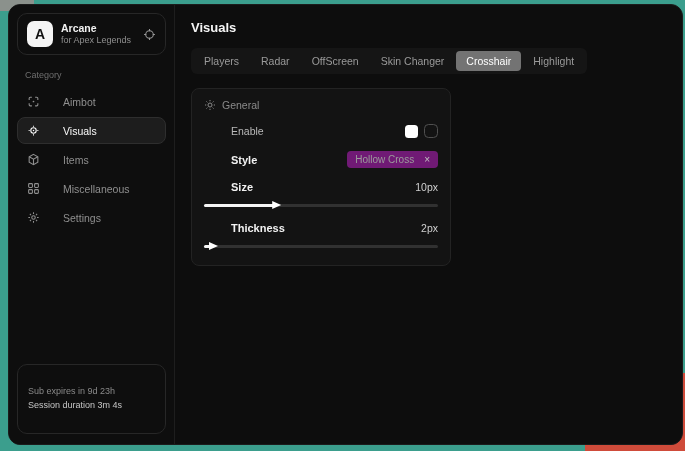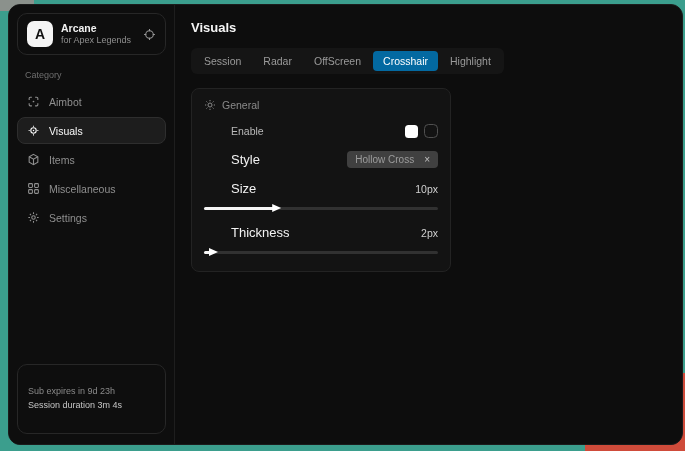--- a/index.html
+++ b/index.html
@@ -34,21 +34,21 @@
     color:#111; font-weight:bold; font-size:14px;
   }
   .logo-text { flex:1; line-height:1.25; }
   .logo-title { font-size:10.5px; font-weight:bold; color:#f2f2f2; }
   .logo-sub { font-size:9px; color:#8f8f8f; }
   .logo-cross { color:#9a9a9a; display:flex; }
 
   .cat-label { font-size:9px; color:#6e6e6e; margin:15px 0 8px 8px; }
 
   .nav-item {
-    display:flex; align-items:center; gap:9px;
+    display:flex; align-items:center; gap:23px;
     height:27px; padding:0 8px; margin-bottom:2px;
     color:#8f8f8f; font-size:10.5px; border:1px solid transparent;
     border-radius:8px; cursor:pointer;
   }
   .nav-item.selected { background:#1d1d1d; border-color:#2e2e2e; color:#fafafa; }
   .nav-item .ico { display:flex; width:14px; justify-content:center; }
   .nav-item svg { display:block; }
 
   .sidebar-spacer { flex:1; }
 
@@ -64,41 +64,41 @@
   .page-title { font-size:13px; font-weight:bold; color:#f5f5f5; }
 
   .tabbar {
     margin-top:13px; display:inline-flex; align-items:center;
     background:#151515; border-radius:6px; padding:3px; gap:2px;
   }
   .tab {
     font-size:10.5px; color:#9a9a9a; padding:4px 10px; border-radius:4px;
     cursor:pointer; white-space:nowrap;
   }
-  .tab.selected { background:#0369a1; color:#ffffff; }
+  .tab.selected { background:#737373; color:#ffffff; }
 
   .panel {
     margin-top:14px; width:260px;
     background:#131313; border:1px solid #232323; border-radius:8px;
     padding:10px 12px 15px;
   }
   .panel-header { display:flex; align-items:center; gap:6px; color:#8a8a8a; font-size:10.5px; }
   .panel-header svg { display:block; }
 
   .row { display:flex; align-items:center; justify-content:space-between; margin-top:13px;margin-left:27px; }
   .lbl-dim { font-size:10.5px; color:#b9b9b9; }
-  .lbl-strong { font-size:13px; font-weight:normal; color:#f2f2f2; }
+  .lbl-strong { font-size:11px; font-weight:bold; color:#f2f2f2; }
   .val { font-size:10.5px; color:#d0d0d0; }
 
   .enable-controls { display:flex; align-items:center; gap:6px; }
   .swatch { width:13px; height:13px; background:#ffffff; border-radius:3.5px; cursor:pointer; }
   .checkbox { width:14px; height:14px; border:1.5px solid #505050; border-radius:4.5px; background:transparent; cursor:pointer; }
 
   .chip {
-    display:flex; align-items:center; background:#404040; border-radius:4px;
+    display:flex; align-items:center; background:#701a75; border-radius:4px;
     padding:3px 8px; gap:10px; cursor:pointer;
   }
   .chip-label { font-size:10px; color:#9c9c9c; }
   .chip-x { font-size:10px; color:#c0c0c0; line-height:1; cursor:pointer; }
 
   .slider { position:relative; margin-top:8px; height:8px; cursor:pointer; }
   .slider-track { position:absolute; top:3px; left:0; right:0; height:2.5px; background:#313131; border-radius:2px; }
   .slider-fill { position:absolute; top:2.5px; left:0; height:3.5px; background:#f5f5f5; border-radius:2px; }
   .slider-thumb {
     position:absolute; top:0; width:9px; height:8px; background:#ffffff;
@@ -189,23 +189,24 @@
     <div class="footer-card">
       <div class="footer-line1">Sub expires in 9d 23h</div>
       <div class="footer-line2">Session duration 3m 4s</div>
     </div>
   </div>
 
   <div class="main">
     <div class="page-title">Visuals</div>
 
     <div class="tabbar">
-      <div class="tab">Session</div>
+      <div class="tab">Players</div>
       <div class="tab">Radar</div>
       <div class="tab">OffScreen</div>
+      <div class="tab">Skin Changer</div>
       <div class="tab selected">Crosshair</div>
       <div class="tab">Highlight</div>
     </div>
 
     <div class="panel">
       <div class="panel-header">
         <span>
           <svg width="12" height="12" viewBox="0 0 24 24" fill="none" stroke="currentColor" stroke-width="2">
             <circle cx="12" cy="12" r="4"></circle>
             <path d="M12 2v2.5M12 19.5V22M2 12h2.5M19.5 12H22M4.9 4.9l1.8 1.8M17.3 17.3l1.8 1.8M19.1 4.9l-1.8 1.8M6.7 17.3l-1.8 1.8"></path>

